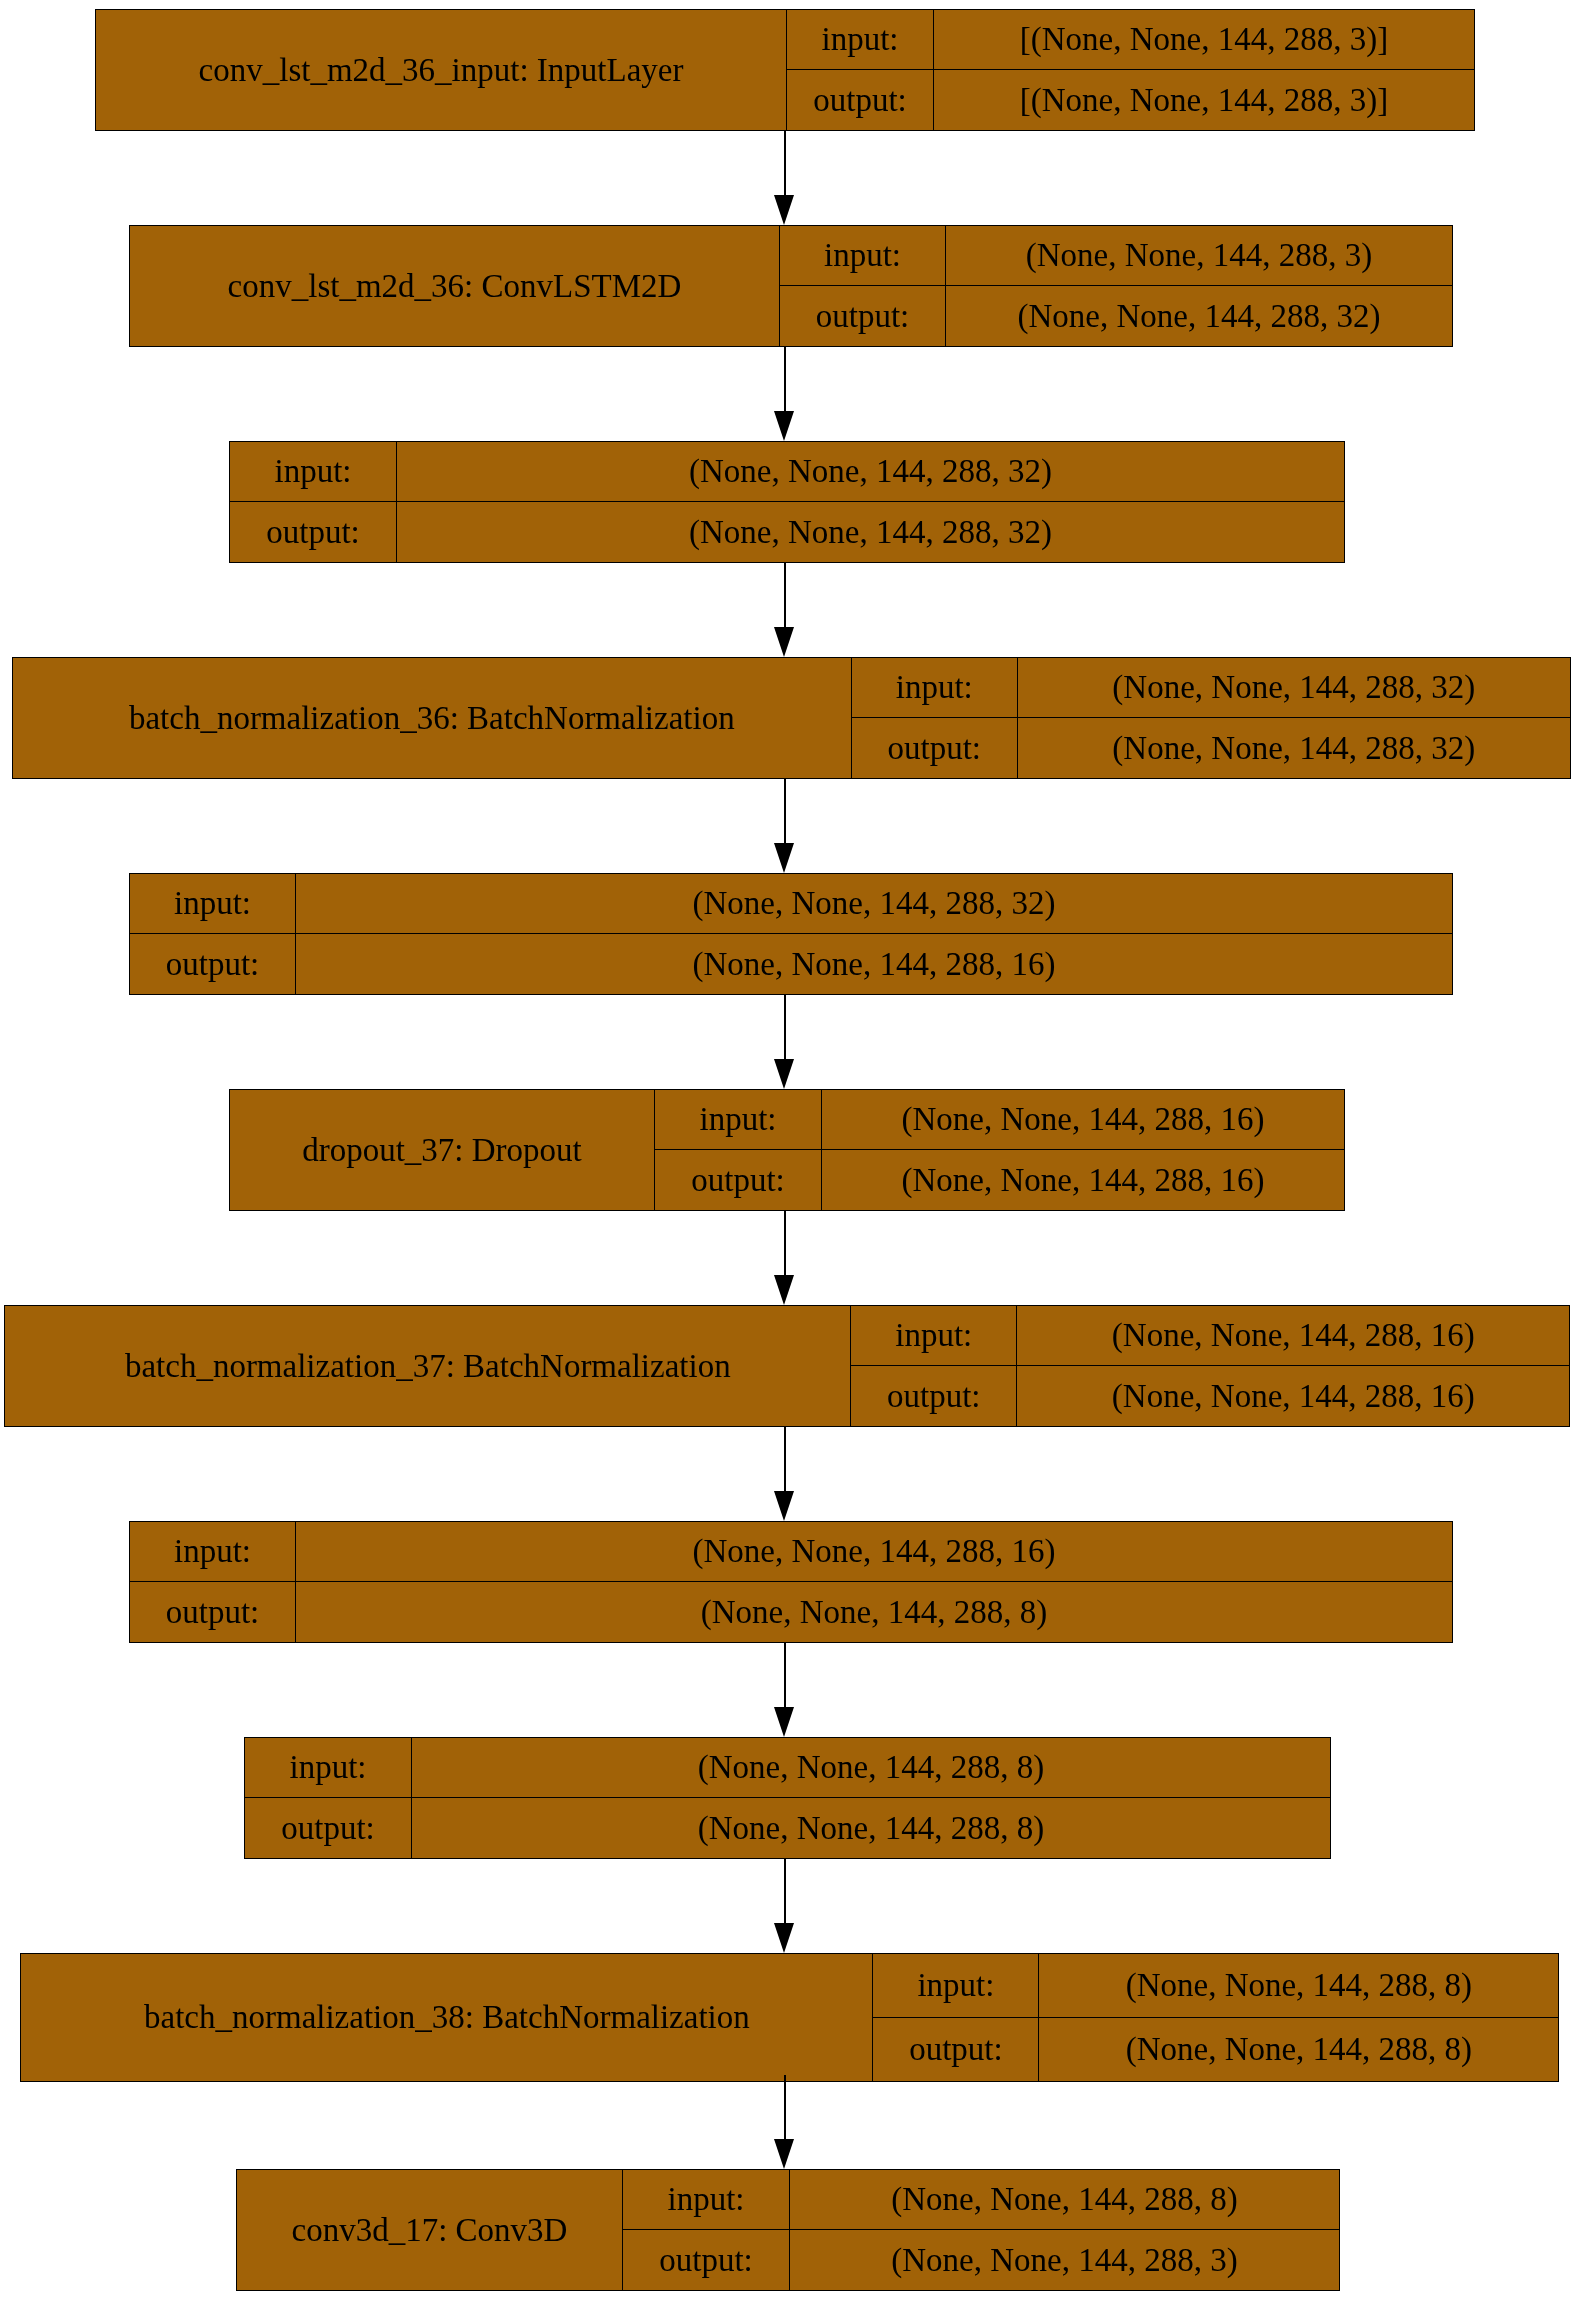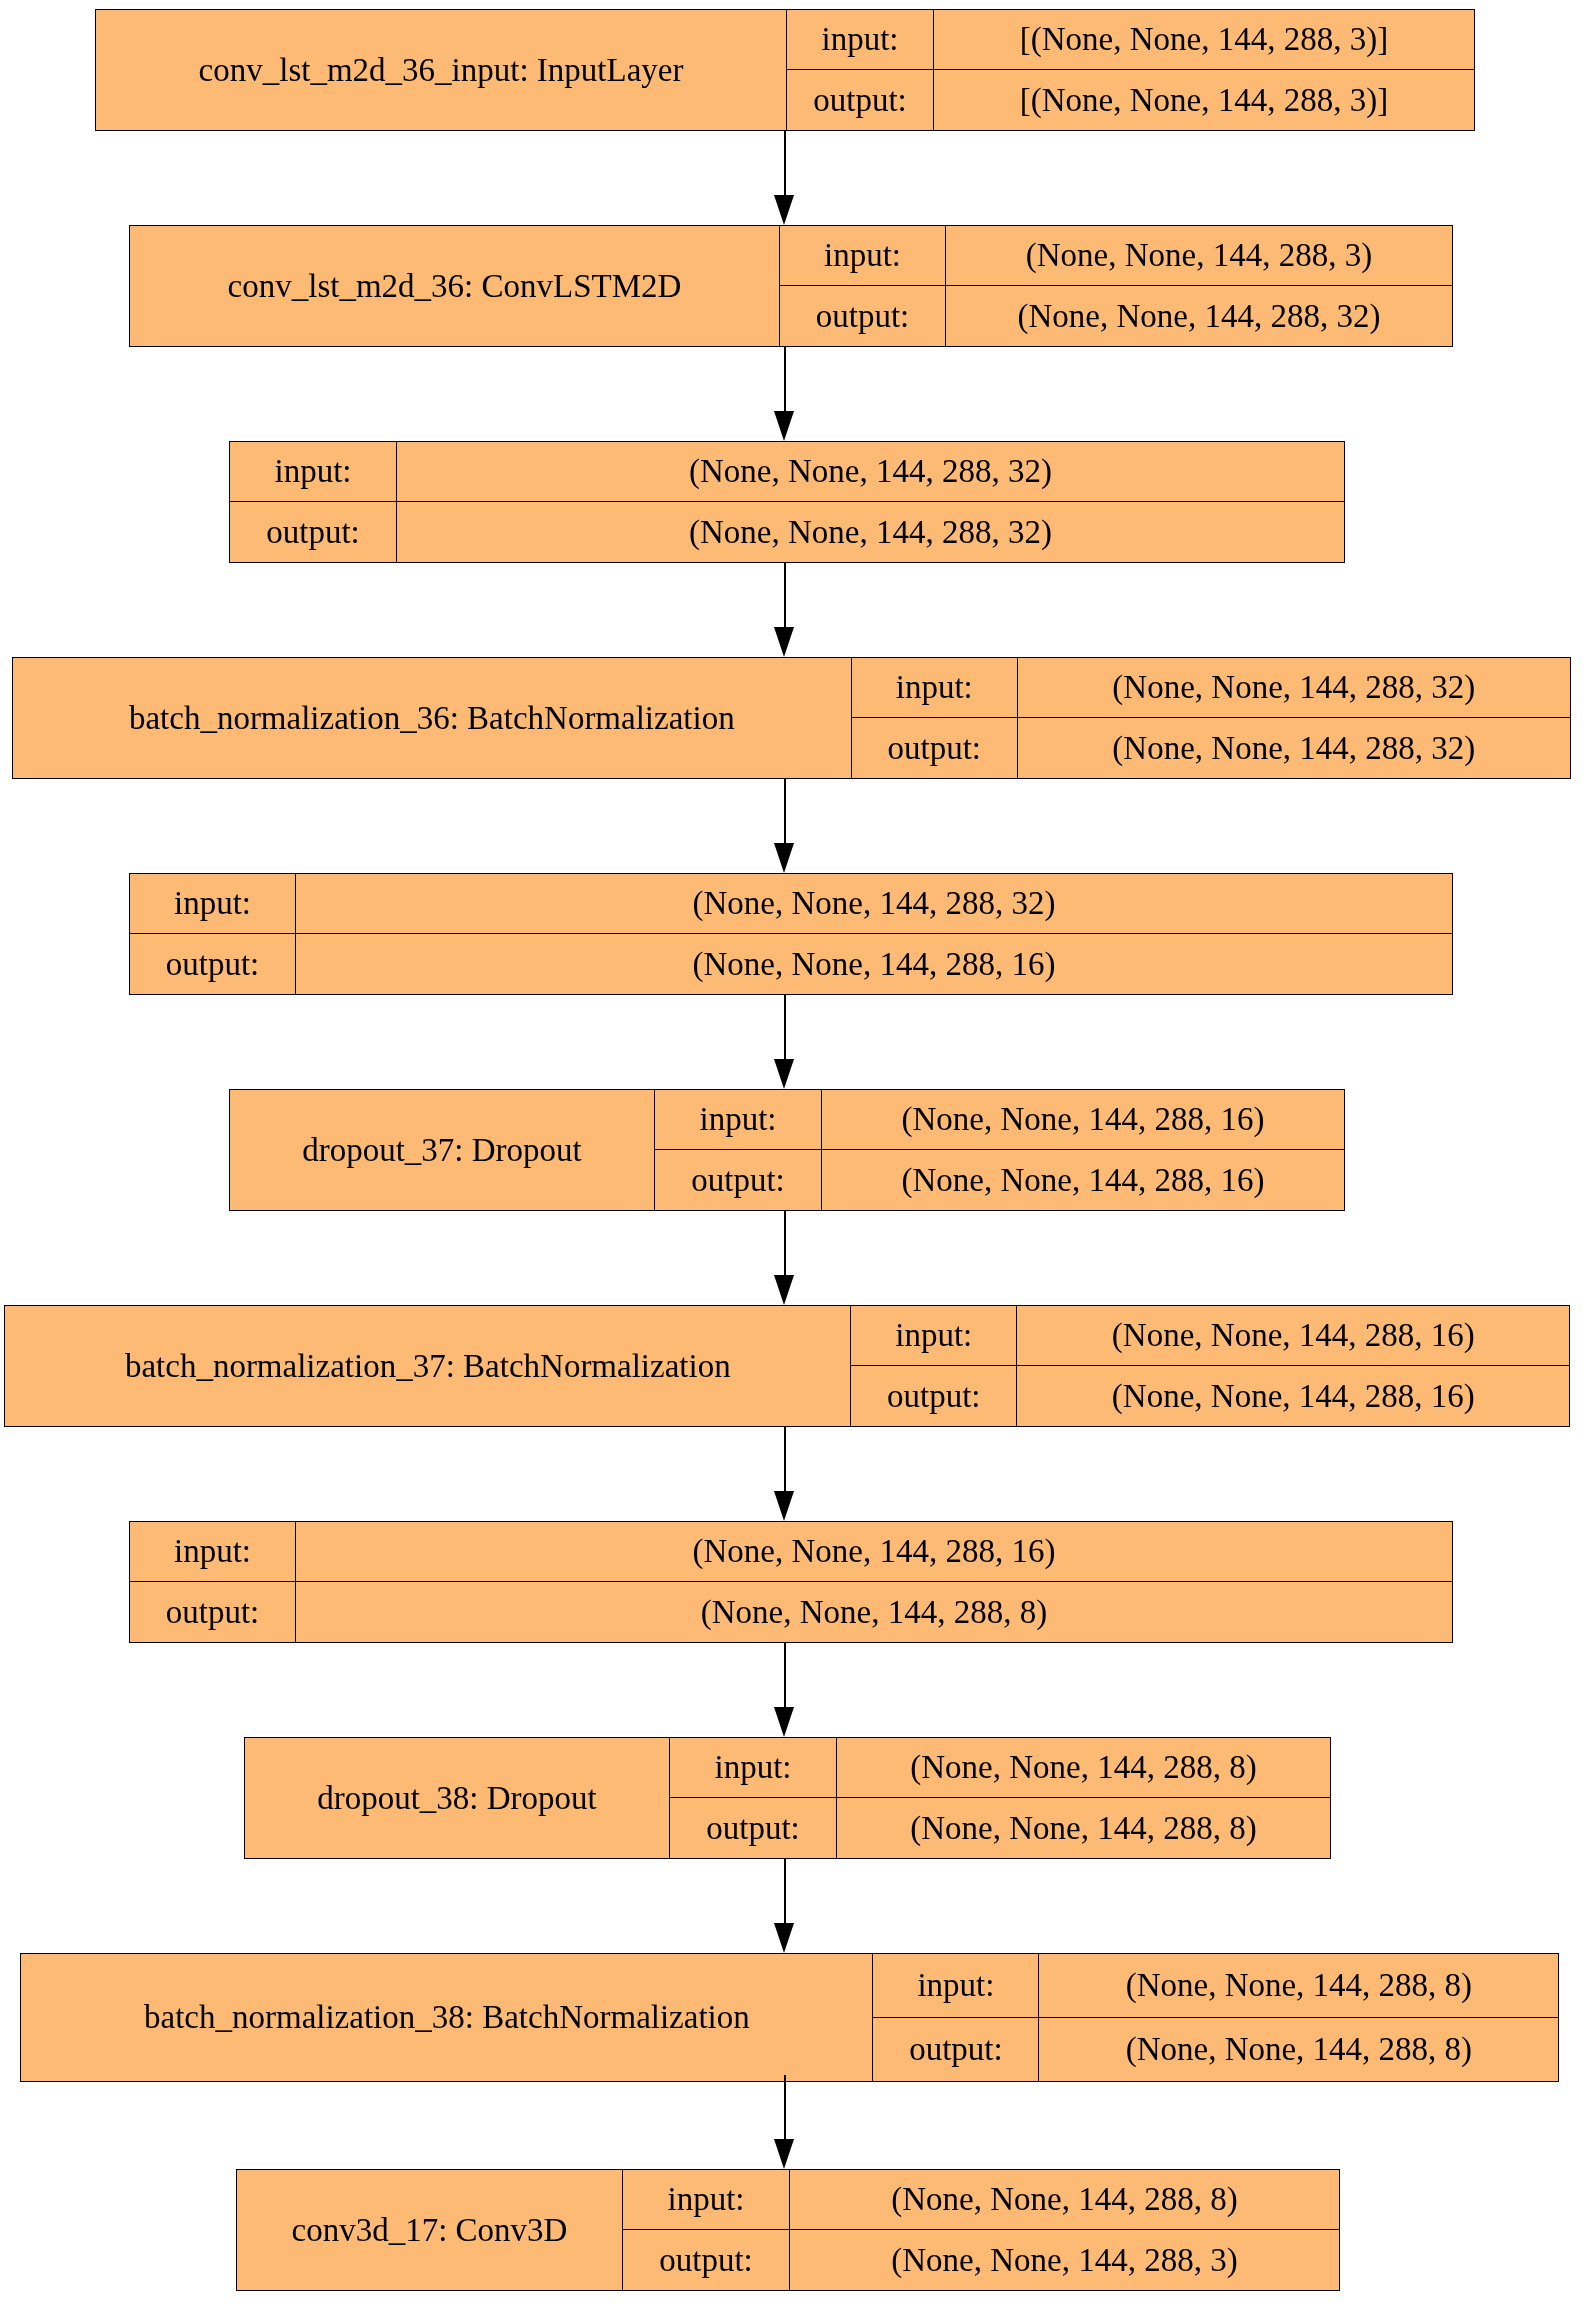--- a/index.html
+++ b/index.html
@@ -17,21 +17,21 @@
     height: 2319px;
     background: #ffffff;
     overflow: hidden;
   }
 
   
   .node {
     position: absolute;
     box-sizing: border-box;
     border: 1.6px solid #000000;
-    background: #fdba74;
+    background: #a16207;
     display: flex;
     flex-direction: row;
     align-items: stretch;
   }
   .node-name {
     box-sizing: border-box;
     display: flex;
     align-items: center;
     justify-content: center;
     text-align: center;
@@ -257,21 +257,20 @@
       </div>
     </div>
   </div>
 
   <div class="arrow" style="left:785px; top:1643px; height:94px;">
     <div class="shaft" style="height:65px;"></div>
     <div class="head" style="top:64px;"></div>
   </div>
 
   <div class="node" style="left:244px; top:1737px; width:1087px; height:122px;">
-    <div class="node-name" style="width:425px;">dropout_38: Dropout</div>
     <div class="node-io">
       <div class="io-row top">
         <div class="io-label" style="width:167px;">input:</div>
         <div class="io-shape">(None, None, 144, 288, 8)</div>
       </div>
       <div class="io-row">
         <div class="io-label" style="width:167px;">output:</div>
         <div class="io-shape">(None, None, 144, 288, 8)</div>
       </div>
     </div>

